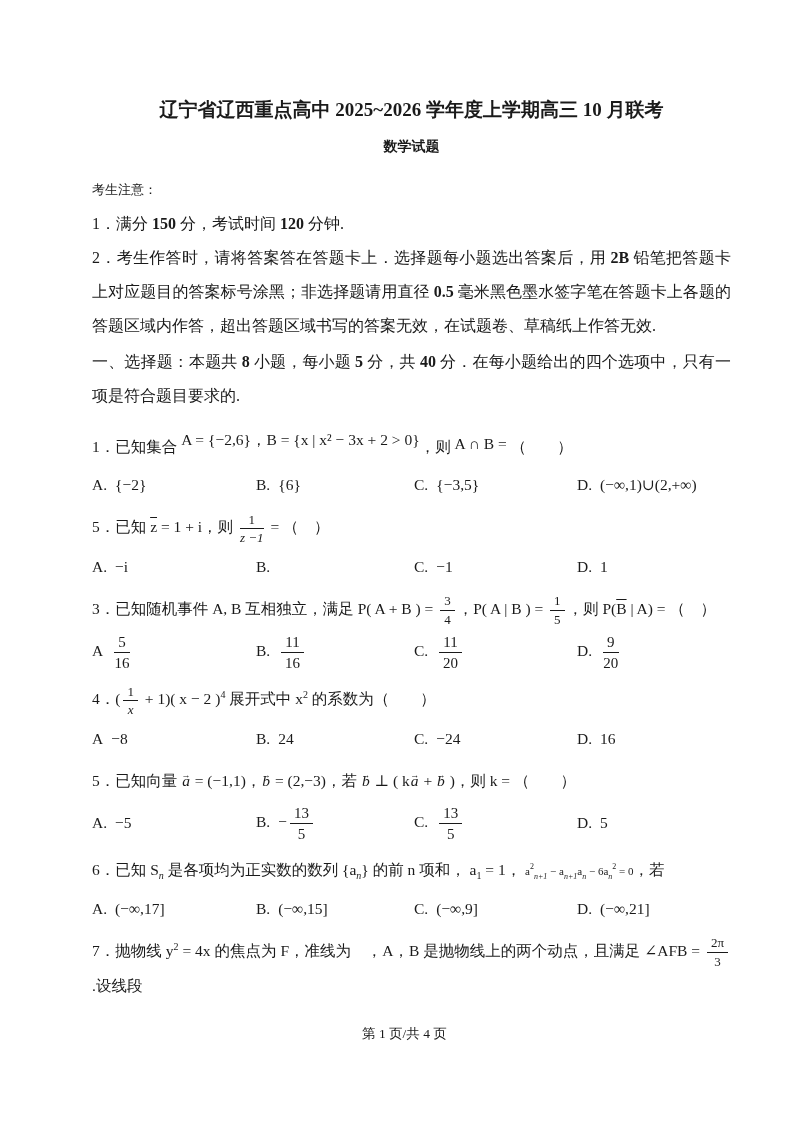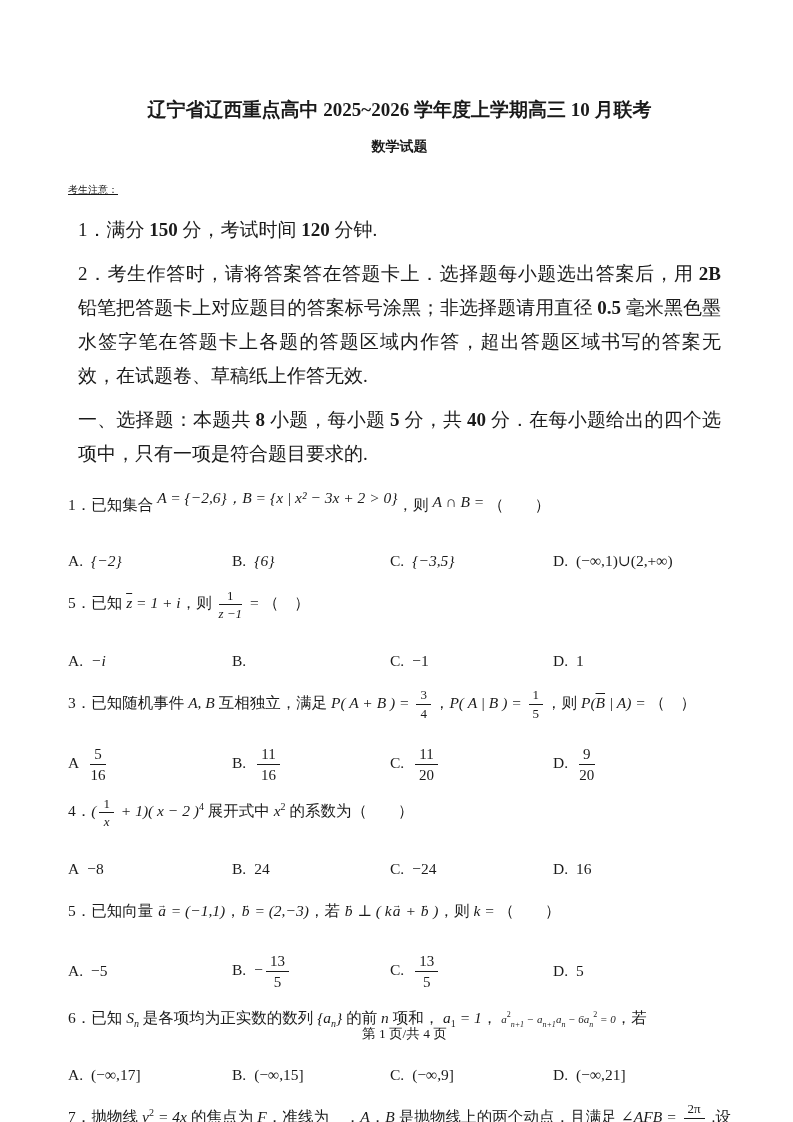--- a/index.html
+++ b/index.html
@@ -4,49 +4,49 @@
 <style>
   html,body{margin:0;padding:0;background:#ffffff;}
   body{
     width:793px;height:1122px;
     font-family:"Liberation Serif","DejaVu Serif",serif;
     color:#1a1a1a;
   }
   .page{
     position:relative;width:793px;height:1122px;
     box-sizing:border-box;
-    padding:98px 62px 0 68px;
+    padding:98px 62px 0 92px;
     overflow:hidden;
   }
   .title{
     margin:0;text-align:center;
     font-size:19px;font-weight:bold;line-height:1.25;
   }
   .subtitle{
     margin:16px 0 22px 0;text-align:center;
     font-size:14px;font-weight:bold;line-height:1.25;
   }
-  .notice-head{margin:0 0 4px 0;font-size:10px;line-height:26px;text-decoration:underline;}
-  .line{margin:10px;font-size:19px;line-height:34px;text-align:justify;}
+  .notice-head{margin:0 0 4px 0;font-size:13px;line-height:26px;}
+  .line{margin:0;font-size:16px;line-height:34px;text-align:justify;}
   .section{margin-top:2px;}
   .question{margin-top:10px;}
   .stem{margin:0;font-size:15.5px;line-height:34px;text-align:justify;}
   .options{
     display:grid;
     grid-template-columns:164px 158px 163px auto;
-    margin-top:24px;
+    margin-top:6px;
     font-size:15.5px;line-height:30px;
     align-items:center;
   }
   .option{white-space:nowrap;}
   .opt-label{margin-right:8px;}
   
   .t{font-style:normal;}
   .bold{font-weight:bold;}
-  .m{font-style:italic;}
+  .m{}
   .it{font-style:italic;}
   .bar{text-decoration:overline;}
   .vec{position:relative;display:inline-block;font-style:italic;padding:0 1px;}
   .vec::after{
     content:"\2192";
     position:absolute;left:0;top:-0.62em;width:100%;
     text-align:center;font-size:0.58em;font-style:normal;
   }
   sup,sub{font-size:10px;font-style:normal;line-height:0;}
   sub.small,sup.small{font-size:8px;}

